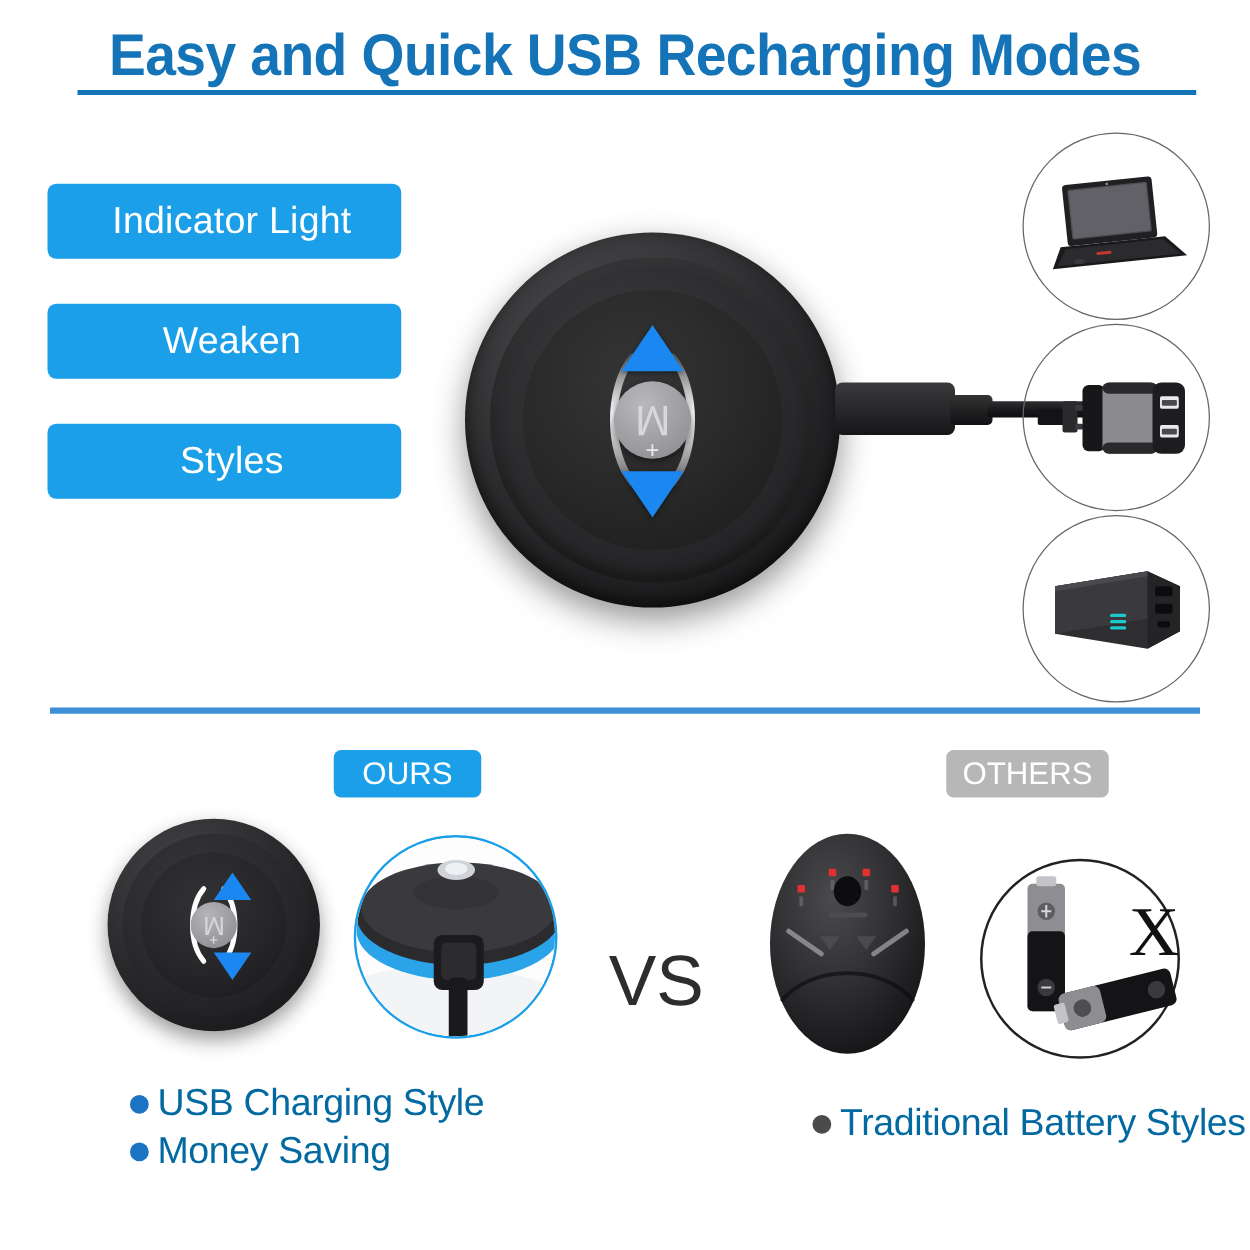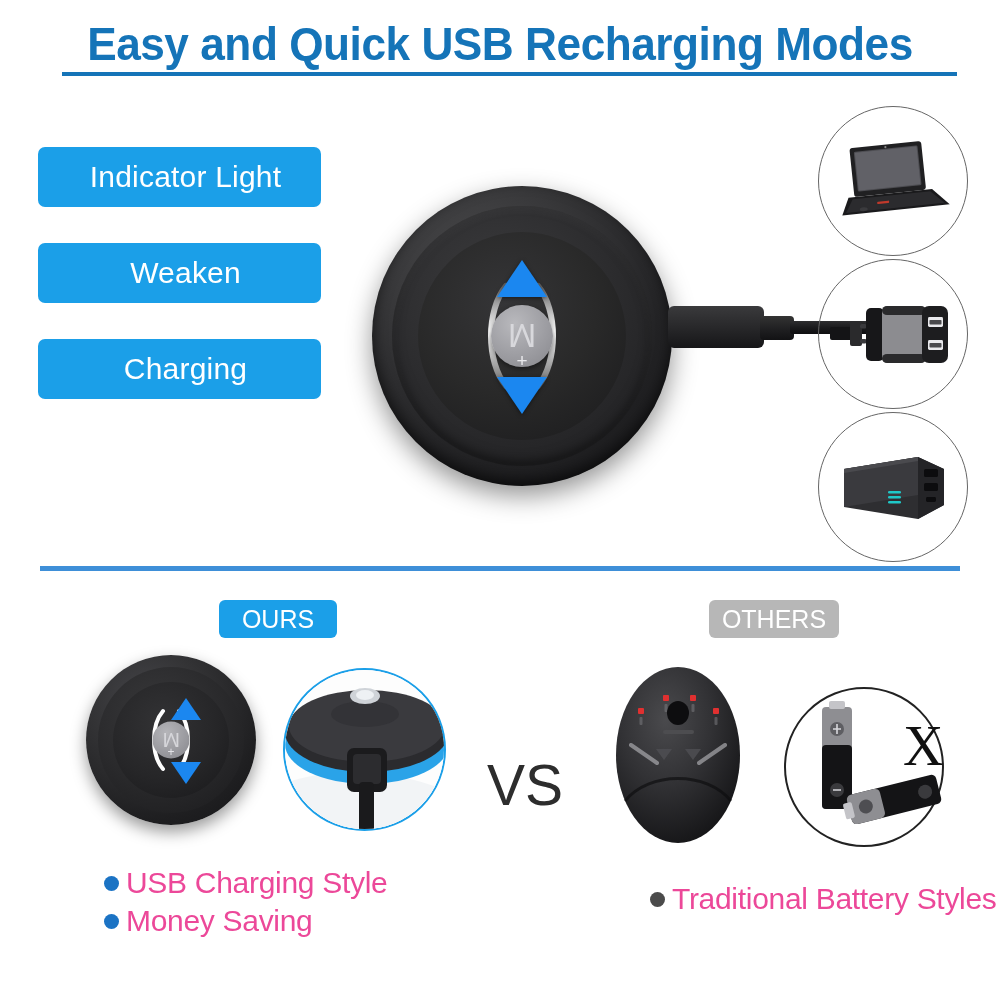--- a/index.html
+++ b/index.html
@@ -103,21 +103,21 @@
   .thumb-chg { left: 818px; top: 259px; }
   .thumb-pwr { left: 818px; top: 412px; }
   .thumb svg { position: absolute; left: 50%; top: 50%; transform: translate(-50%,-50%); }
 
   
   .divider { position: absolute; left: 40px; top: 566px; width: 920px; height: 5px; background: #3e8fd8; }
 
   
   .tag {
     position: absolute; height: 38px; border-radius: 6px; color: #fff;
-    font-size: 25px; display: flex; align-items: center; justify-content: center; padding: 12px 16px;
+    font-size: 25px; display: flex; align-items: center; justify-content: center; padding: 12px 16px; margin-left: 48px;
   }
   .tag-ours   { left: 219px; top: 600px; width: 118px; background: #1b9fe8; }
   .tag-others { left: 709px; top: 600px; width: 130px; background: #b7b7b7; }
 
   
   .device-sm { position: absolute; left: 86px; top: 655px; width: 170px; height: 170px; }
   .sm-outer {
     position: absolute; inset: 0; border-radius: 50%;
     background: radial-gradient(circle at 36% 28%, #46464a 0%, #333335 34%, #1f1f21 70%, #131315 100%);
     box-shadow: 0 7px 16px rgba(0,0,0,.4);
@@ -166,36 +166,36 @@
   }
 
   
   .bullets { position: absolute; }
   .bullets-ours { left: 104px; top: 866px; }
   .bullets-others { left: 650px; top: 882px; }
   .bullet-row { display: flex; align-items: center; margin-bottom: 4px; }
   .dot { width: 15px; height: 15px; border-radius: 50%; margin-right: 7px; flex: 0 0 auto; }
   .dot-blue { background: #1b73c4; }
   .dot-gray { background: #4b4b4b; }
-  .bullet-text { font-size: 30px; color: #ec4899; white-space: nowrap; letter-spacing: -0.3px; }
+  .bullet-text { font-size: 30px; color: #0369a1; white-space: nowrap; letter-spacing: -0.3px; }
 </style>
 </head>
 <body>
 
 <div id="root">
 
   <div class="title-wrap">
     <div class="title">Easy and Quick USB Recharging Modes</div>
   </div>
   <div class="title-rule"></div>
 
   <div class="badge-col">
     <div class="badge">Indicator Light</div>
     <div class="badge">Weaken</div>
-    <div class="badge">Charging</div>
+    <div class="badge">Styles</div>
   </div>
 
   <div class="device-main">
     <div class="dev-outer"></div>
     <div class="dev-mid"></div>
     <div class="dev-inner">
 
       <div class="arc left">
         <svg viewBox="0 0 40 112">
           <defs>

